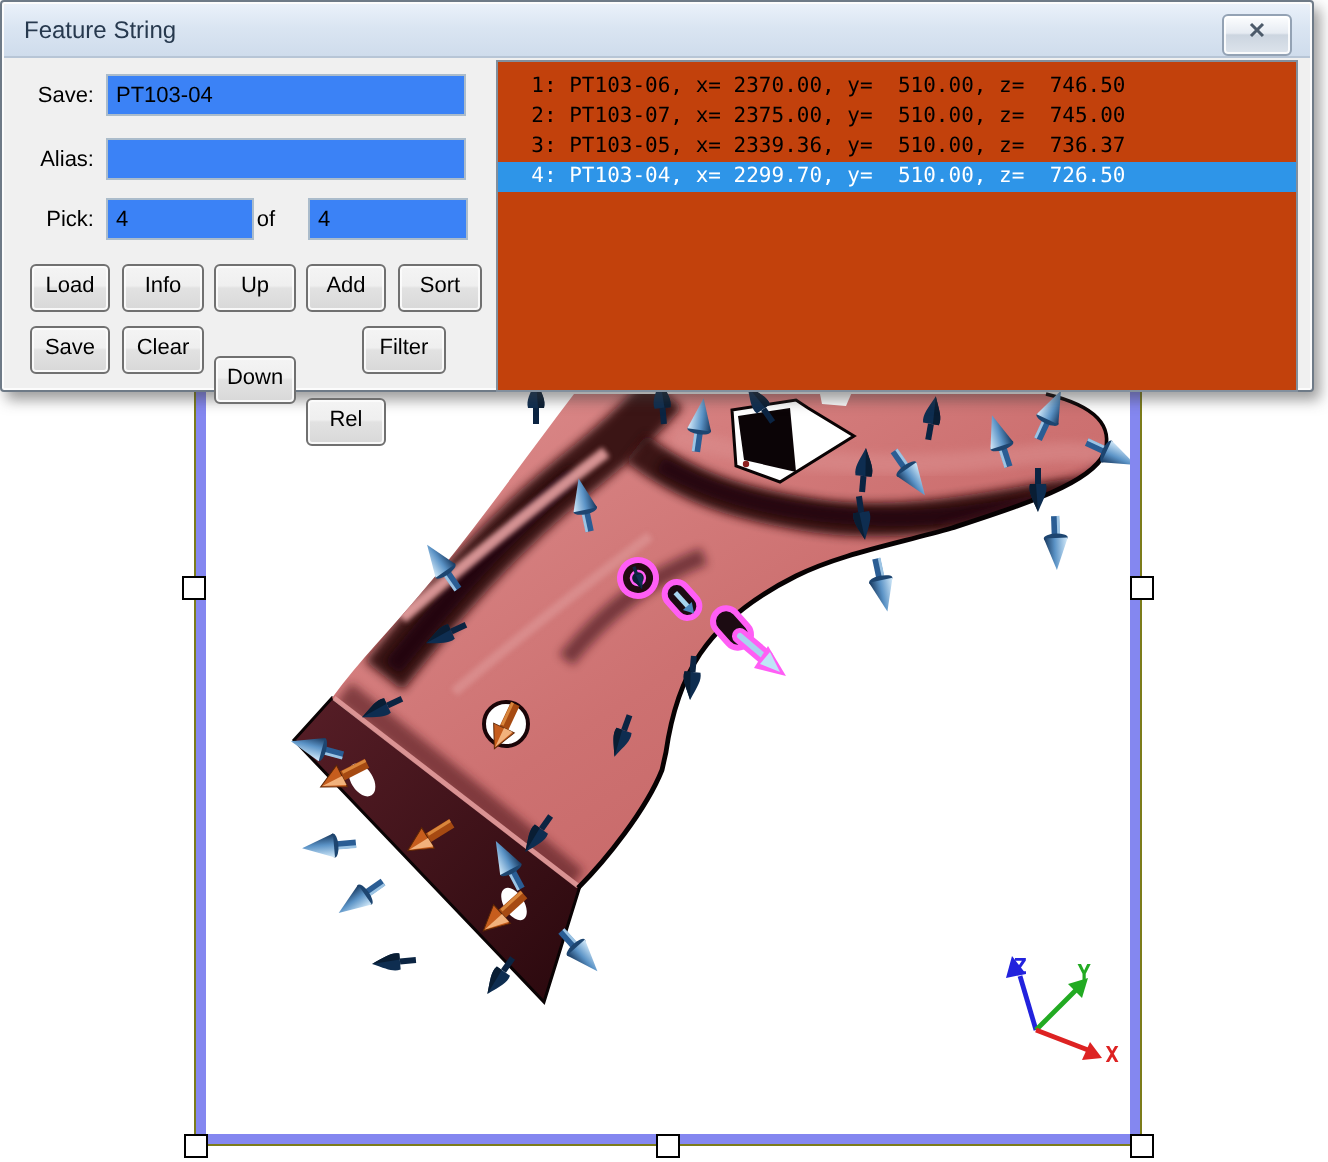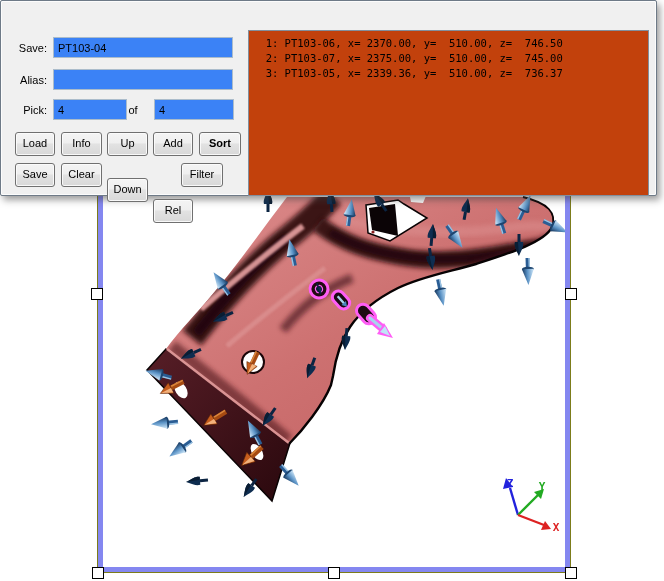--- a/index.html
+++ b/index.html
@@ -236,41 +236,48 @@
   </div>
 </div>
 
 <div class="handle h-left-mid"></div>
 <div class="handle h-right-mid"></div>
 <div class="handle h-bot-left"></div>
 <div class="handle h-bot-mid"></div>
 <div class="handle h-bot-right"></div>
 
 <div class="dialog">
+  <div class="titlebar">
+    <span class="title">Feature String</span>
+    <div class="close-btn">
+      <span>✕</span>
+    </div>
+  </div>
 
   <span class="fld-label" style="left:6px;top:41px;">Save:</span>
   <input class="field" style="left: 52px; top: 36px; width: 174px;" readonly="" value="PT103-04">
 
   <span class="fld-label" style="left:6px;top:73px;">Alias:</span>
   <input class="field" style="left: 52px; top: 68px; width: 174px;" readonly="" value="">
 
   <span class="fld-label" style="left:6px;top:103px;">Pick:</span>
   <input class="field" style="left: 52px; top: 98px; width: 68px;" readonly="" value="4">
   <span class="fld-label" style="left:118px;top:103px;width:28px;text-align:center;">of</span>
   <input class="field" style="left: 153px; top: 98px; width: 74px;" readonly="" value="4">
 
   <div class="btn" style="left:14px;top:131px;width:38px;">Load</div>
   <div class="btn" style="left:60px;top:131px;width:39px;">Info</div>
   <div class="btn" style="left:106px;top:131px;width:39px;">Up</div>
   <div class="btn" style="left:152px;top:131px;width:38px;">Add</div>
-  <div class="btn" style="left:198px;top:131px;width:40px;font-weight:bold;">Sort</div>
+  <div class="btn" style="left:198px;top:131px;width:40px;">Sort</div>
   <div class="btn" style="left:14px;top:162px;width:38px;">Save</div>
   <div class="btn" style="left:60px;top:162px;width:39px;">Clear</div>
   <div class="btn" style="left:106px;top:162px;width:39px;margin-top:15px;">Down</div>
   <div class="btn" style="left:152px;top:162px;width:38px;margin-top:36px;">Rel</div>
   <div class="btn" style="left:180px;top:162px;width:40px;">Filter</div>
 
   <div class="listbox">
     <div class="list-row">  1: PT103-06, x= 2370.00, y=  510.00, z=  746.50</div>
     <div class="list-row">  2: PT103-07, x= 2375.00, y=  510.00, z=  745.00</div>
     <div class="list-row">  3: PT103-05, x= 2339.36, y=  510.00, z=  736.37</div>
+    <div class="list-row selected">  4: PT103-04, x= 2299.70, y=  510.00, z=  726.50</div>
   </div>
 </div>
 
 </body></html>

